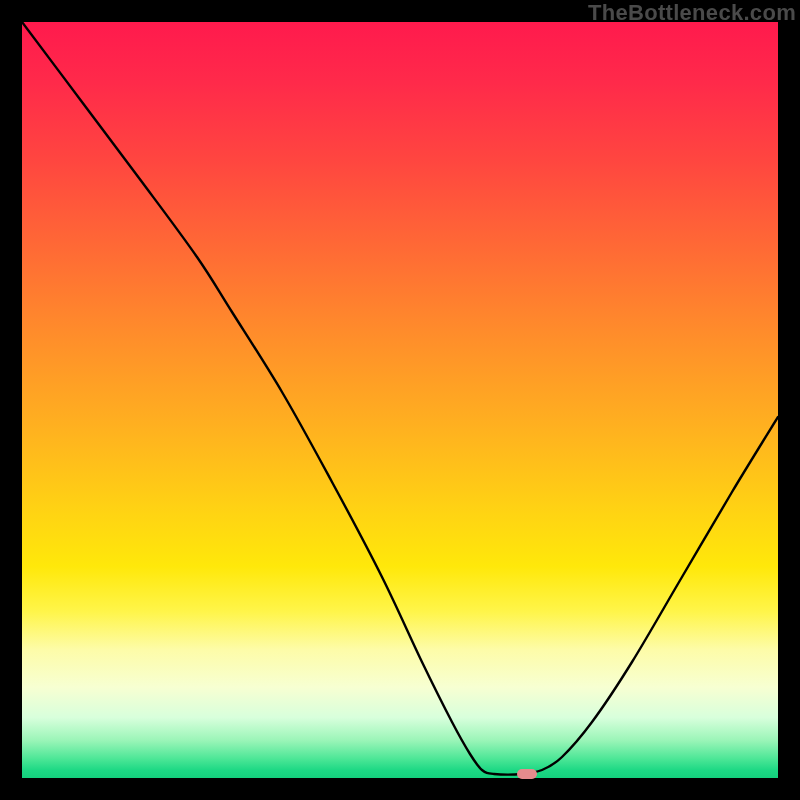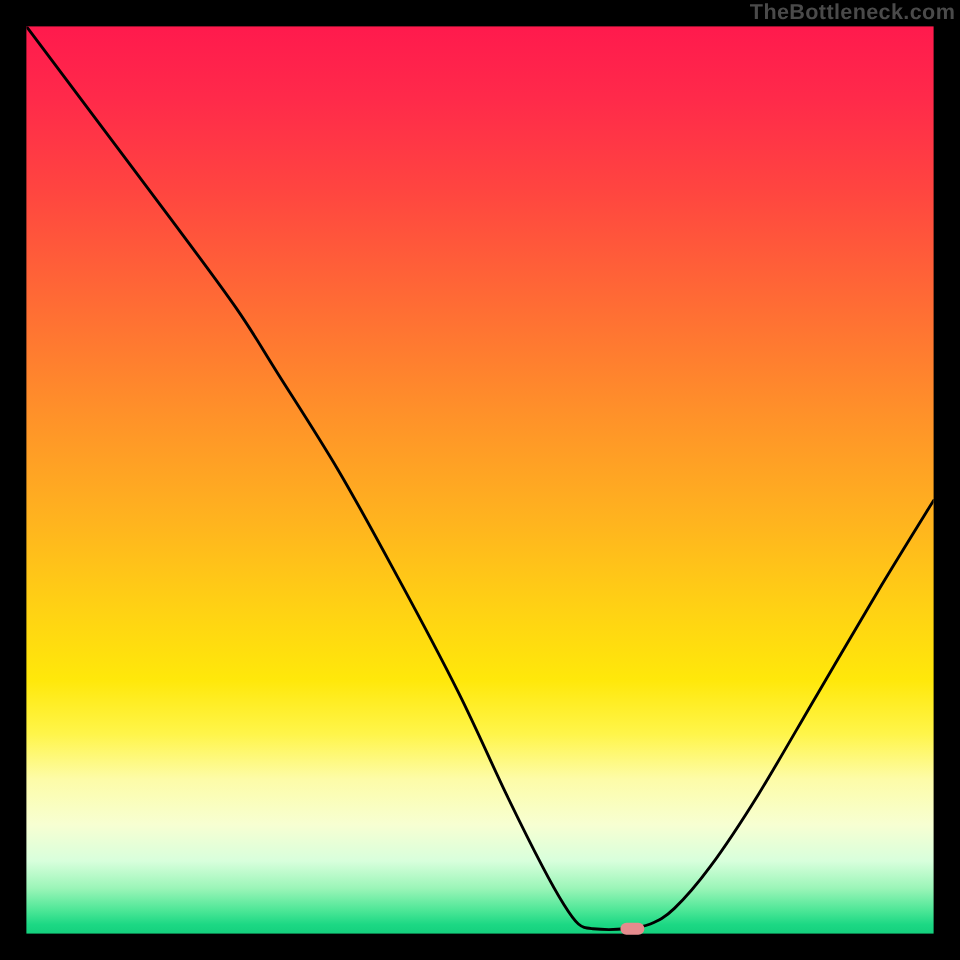--- a/index.html
+++ b/index.html
@@ -42,21 +42,21 @@
       #4be696 97.5%,
       #1cd884 99%,
       #14d07d 100%
     );
   }
   .watermark {
     position: absolute;
     top: 0;
     right: 4px;
     font-family: Arial, Helvetica, sans-serif;
-    font-size: 18px;
+    font-size: 22px;
     font-weight: 600;
     color: #4a4a4a;
     letter-spacing: 0.3px;
     user-select: none;
   }
   svg.curve {
     position: absolute;
     left: 0;
     top: 0;
   }

